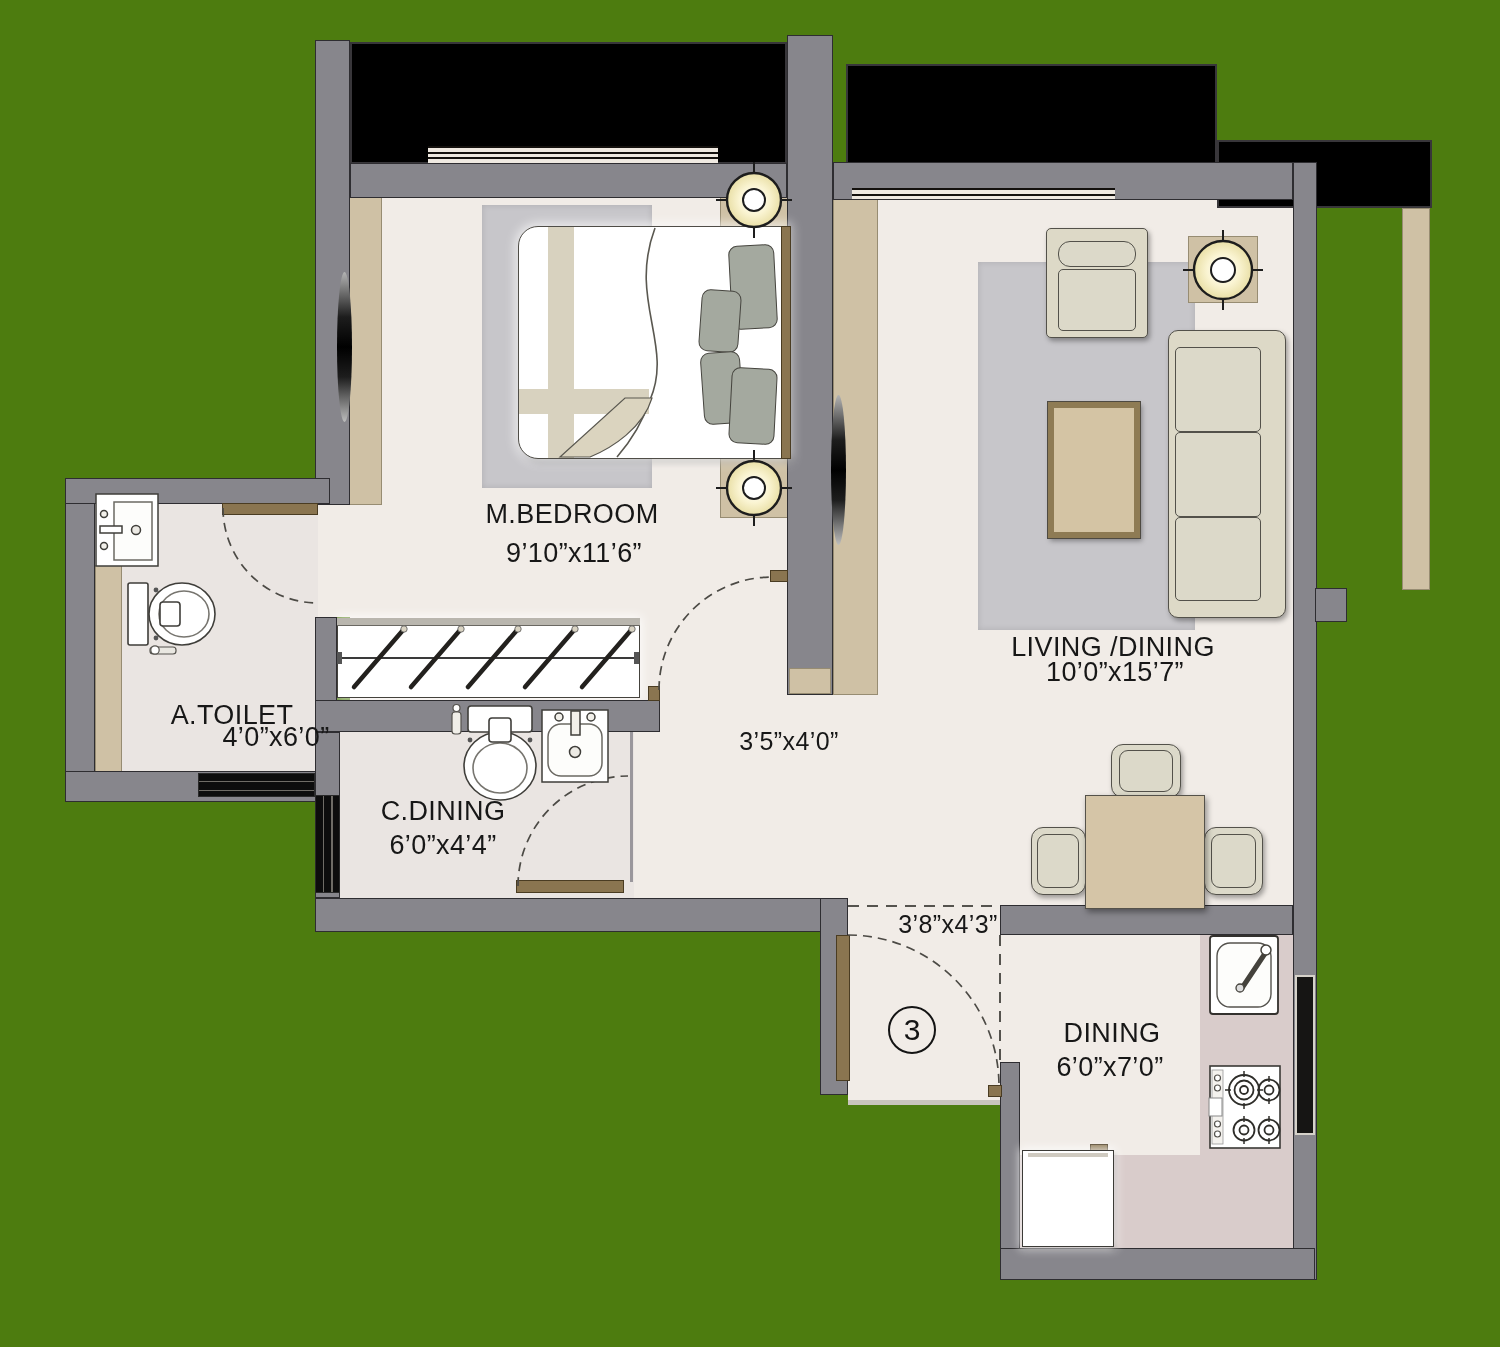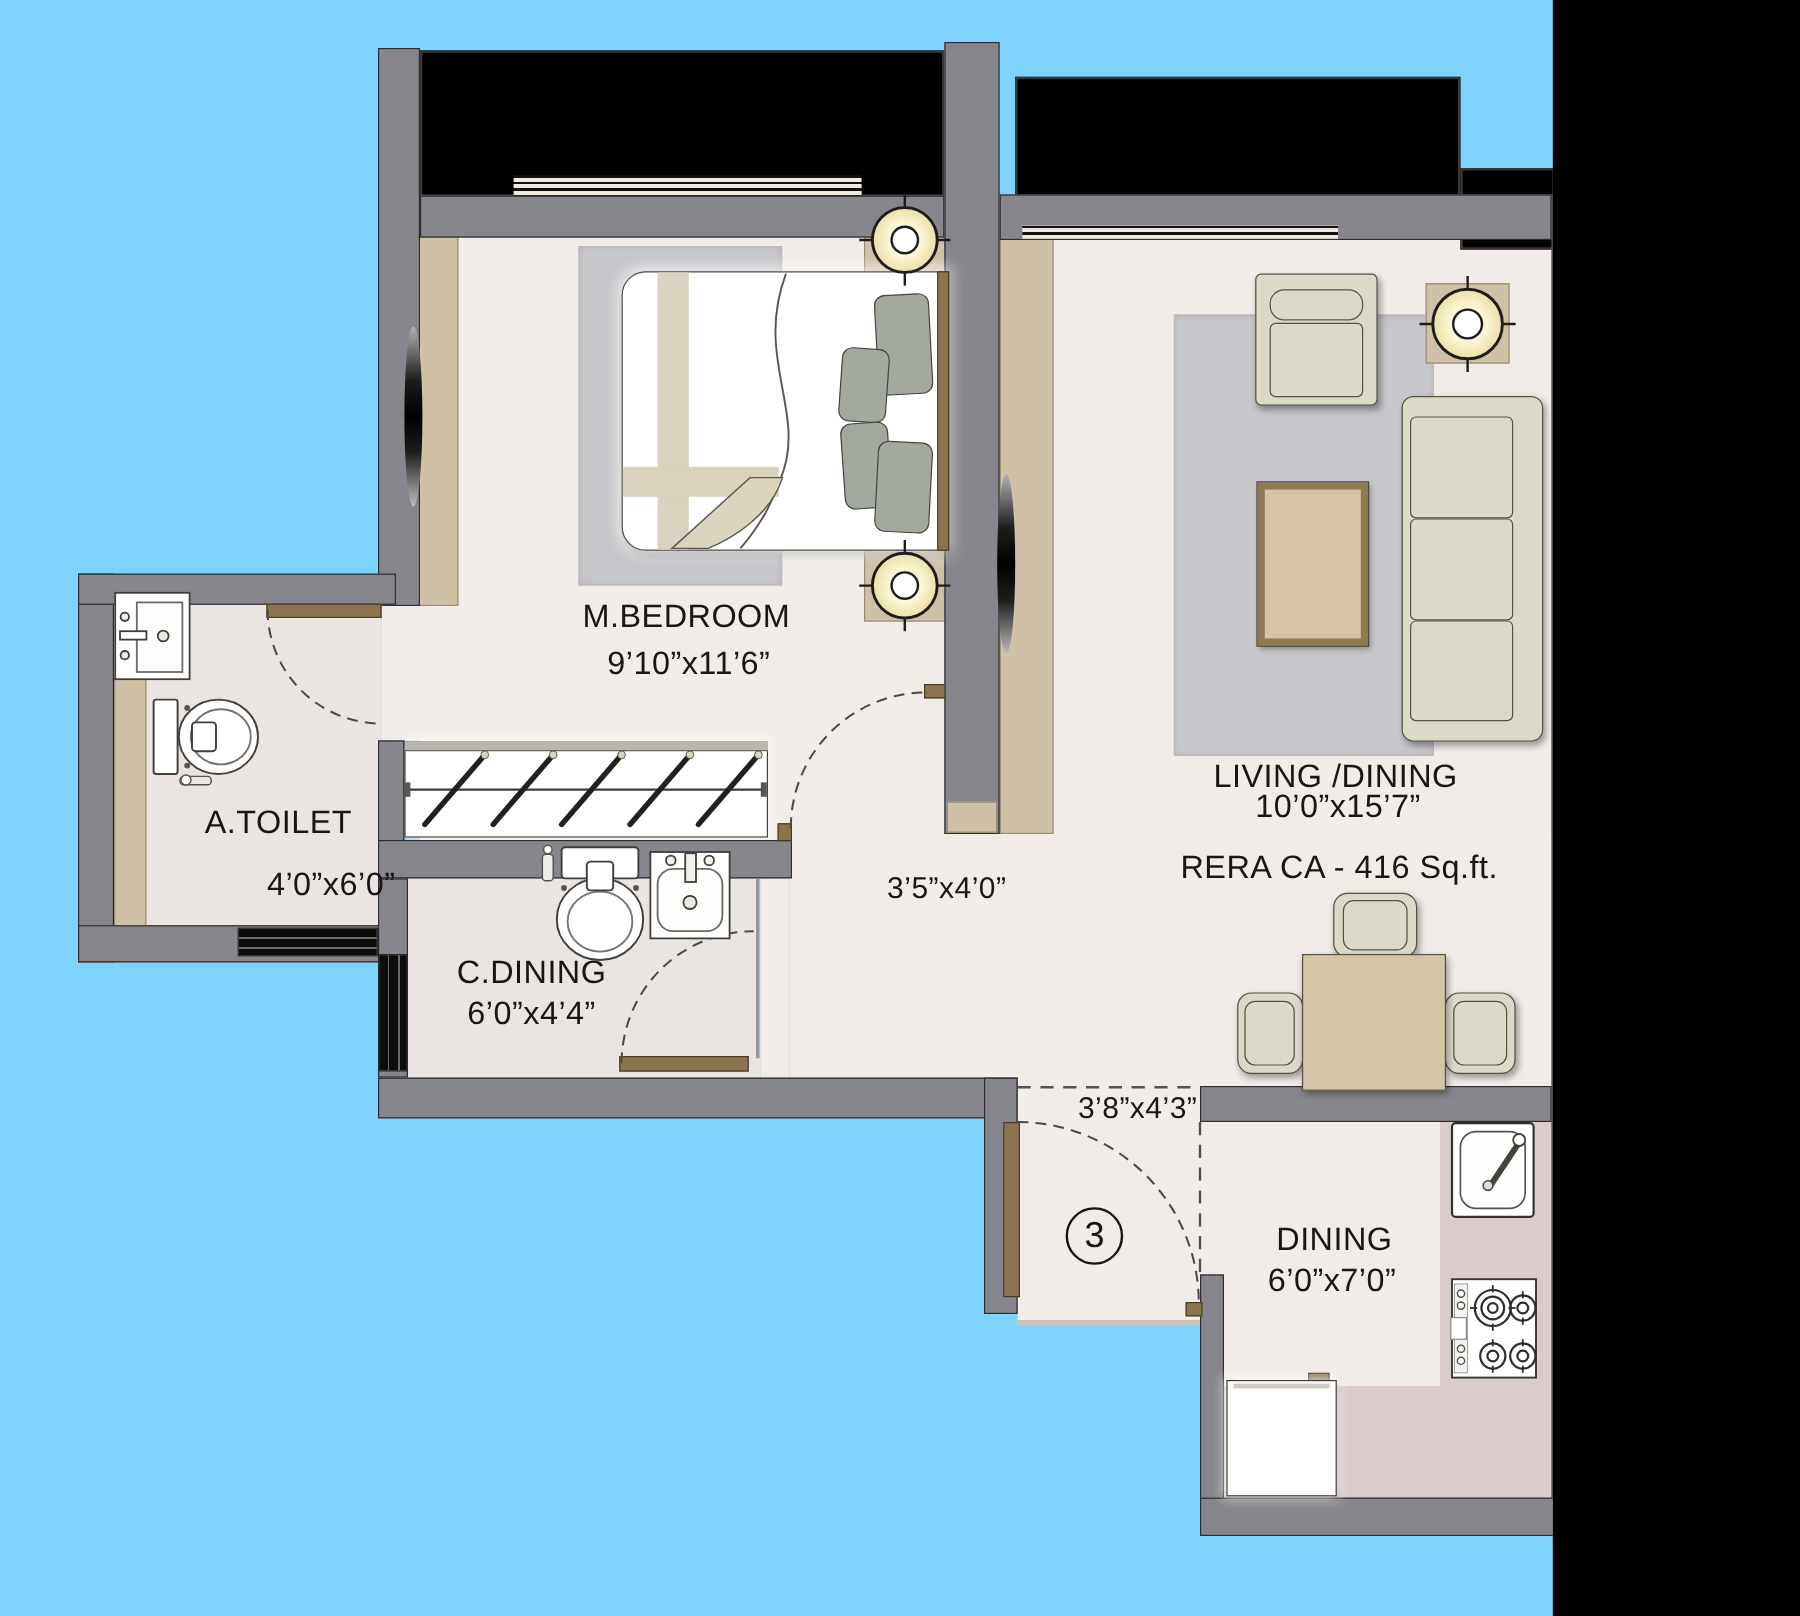--- a/index.html
+++ b/index.html
@@ -1,16 +1,16 @@
 <!DOCTYPE html>
 <html><head>
 <meta charset="utf-8">
 <style>
   html,body{margin:0;padding:0;background:#000;}
-  #plan{position:relative;width:1294px;height:1347px;background:#7dd3fc;overflow:hidden;
+  #plan{position:relative;width:1500px;height:1347px;background:#4d7c0f;overflow:hidden;
         font-family:"Liberation Sans",sans-serif;}
   .abs{position:absolute;box-sizing:border-box;}
   .floor{background:#f1ece7;z-index:1;}
   .floor2{background:#eae5e2;z-index:1;}
   .pink{background:#d9cccb;z-index:1;}
   .rug{background:#c7c6ca;z-index:2;box-shadow:inset 0 0 6px rgba(0,0,0,.12);}
   .tan{background:#cfc1a5;border:1px solid #978c72;z-index:3;}
   .wall{background:#87868c;border:1px solid #2e2d31;z-index:5;}
   .duct{background:#000;border:2px solid #38363a;z-index:4;}
   .win-h{background:repeating-linear-gradient(to bottom,#14110e 0 2px,#efe9e1 2px 5.5px);z-index:6;}
@@ -278,22 +278,21 @@
         <line x1="1269" y1="1116" x2="1269" y2="1122"></line>
           <line x1="1269" y1="1138" x2="1269" y2="1144"></line>
       </g>
     </g>
   </svg>
 
   <div class="lbl" style="left:572px;top:514px;">M.BEDROOM</div>
   <div class="lbl" style="left:574px;top:553px;">9’10”x11’6”</div>
   <div class="lbl" style="left:1113px;top:647px;">LIVING /DINING</div>
   <div class="lbl" style="left:1115px;top:672px;">10’0”x15’7”</div>
-  <div class="lbl" style="left:1116px;top:723px;">RERA CA - 416 Sq.ft.</div>
-  <div class="lbl" style="left:232px;top:686px;">A.TOILET</div>
+  <div class="lbl" style="left:232px;top:715px;">A.TOILET</div>
   <div class="lbl" style="left:232px;top:737px;margin-left:44px;">4’0”x6’0”</div>
   <div class="lbl" style="left:443px;top:811px;">C.DINING</div>
   <div class="lbl" style="left:443px;top:845px;">6’0”x4’4”</div>
   <div class="lbl" style="left:1112px;top:1033px;">DINING</div>
   <div class="lbl" style="left:1110px;top:1067px;">6’0”x7’0”</div>
   <div class="lbl small" style="left:789px;top:741px;">3’5”x4’0”</div>
   <div class="lbl small" style="left:948px;top:924px;">3’8”x4’3”</div>
   <div class="unit-circle" style="left:888px;top:1006px;">
     <span>3</span>
   </div>

